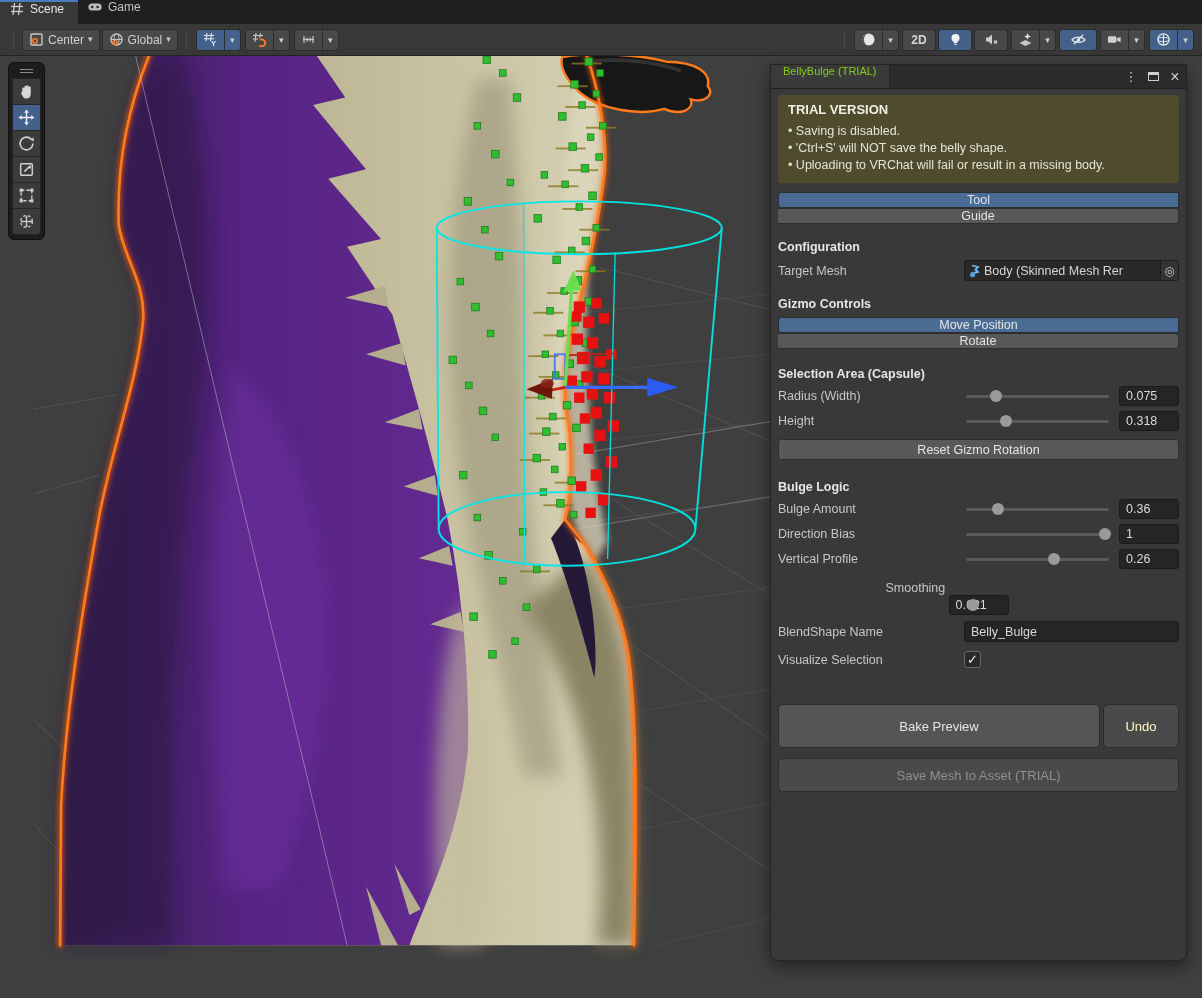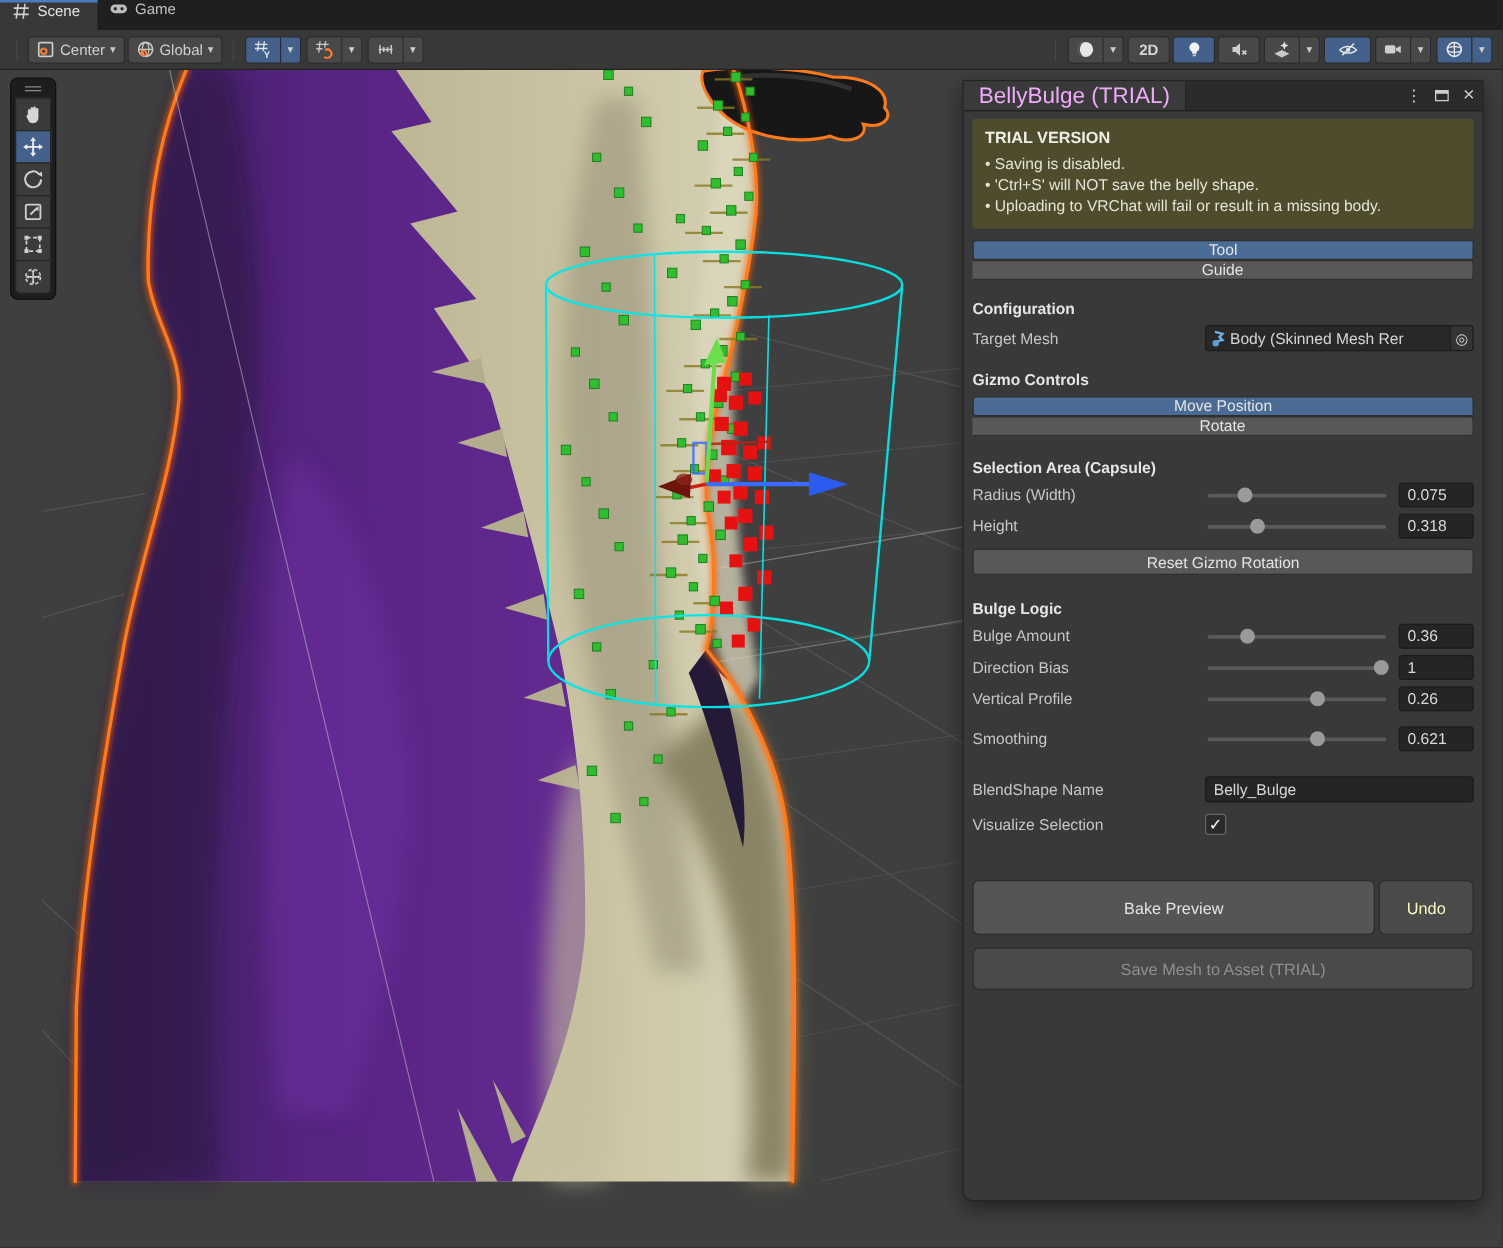--- a/index.html
+++ b/index.html
@@ -42,21 +42,21 @@
     align-items:center; justify-content:center; margin-top:-1px; }
   .tool-btn:first-of-type { border-radius:4px 4px 0 0; }
   .tool-btn:last-of-type { border-radius:0 0 4px 4px; }
   .tool-btn.sel { background:#44618c; }
   .tool-btn svg { width:17px; height:17px; }
 
   
   .panel { position:absolute; left:770px; top:64px; width:417px; height:897px; background:#393939;
     border:1px solid #242424; border-radius:0 0 8px 8px; box-shadow:0 6px 18px rgba(0,0,0,.45); }
   .panel-header { height:24px; background:#2b2b2b; display:flex; align-items:stretch; border-bottom:1px solid #1f1f1f; }
-  .panel-tab { background:#3a3a3a; padding:0 12px; display:flex; align-items:center; color:#f0abfc; font-size:18px; border-right:1px solid #242424; }
+  .panel-tab { background:#3a3a3a; padding:0 12px; display:flex; align-items:flex-start; color:#84cc16; font-size:11px; border-right:1px solid #242424; }
   .panel-header .spacer { flex:1; }
   .ph-ico { width:22px; display:flex; align-items:center; justify-content:center; color:#cfcfcf; font-size:13px; }
   .ph-max { width:11px; height:9px; border:1.5px solid #cfcfcf; border-top-width:3px; display:inline-block; }
   .panel-body { padding:6px 7px 0 7px; }
 
   .trialbox { background:#4e4c2c; border-radius:3px; padding:7px 10px 9px 10px; color:#e3e3d8; }
   .trialbox .tb-title { font-weight:bold; font-size:13px; color:#efefe6; margin-bottom:6px; }
   .trialbox ul { list-style:none; }
   .trialbox li { font-size:12.5px; line-height:17px; }
   .trialbox li::before { content:"• "; }
@@ -677,21 +677,21 @@
         <div class="numbox">1</div>
       </div>
       <div class="slider-row">
         <span class="lbl">Vertical Profile</span>
         <div class="slide-zone">
           <div class="track"></div>
             <div class="thumb" style="left: calc(62% - 7.44px);"></div>
         </div>
         <div class="numbox">0.26</div>
       </div>
-      <div class="slider-row" style="margin-top:12px;">
+      <div class="slider-row" style="margin-top:12px;flex-direction:column;">
         <span class="lbl">Smoothing</span>
         <div class="slide-zone">
           <div class="track"></div>
             <div class="thumb" style="left: calc(62% - 7.44px);"></div>
         </div>
         <div class="numbox">0.621</div>
       </div>
 
       <div class="row" style="margin-top:20px;">
         <span class="lbl">BlendShape Name</span>

